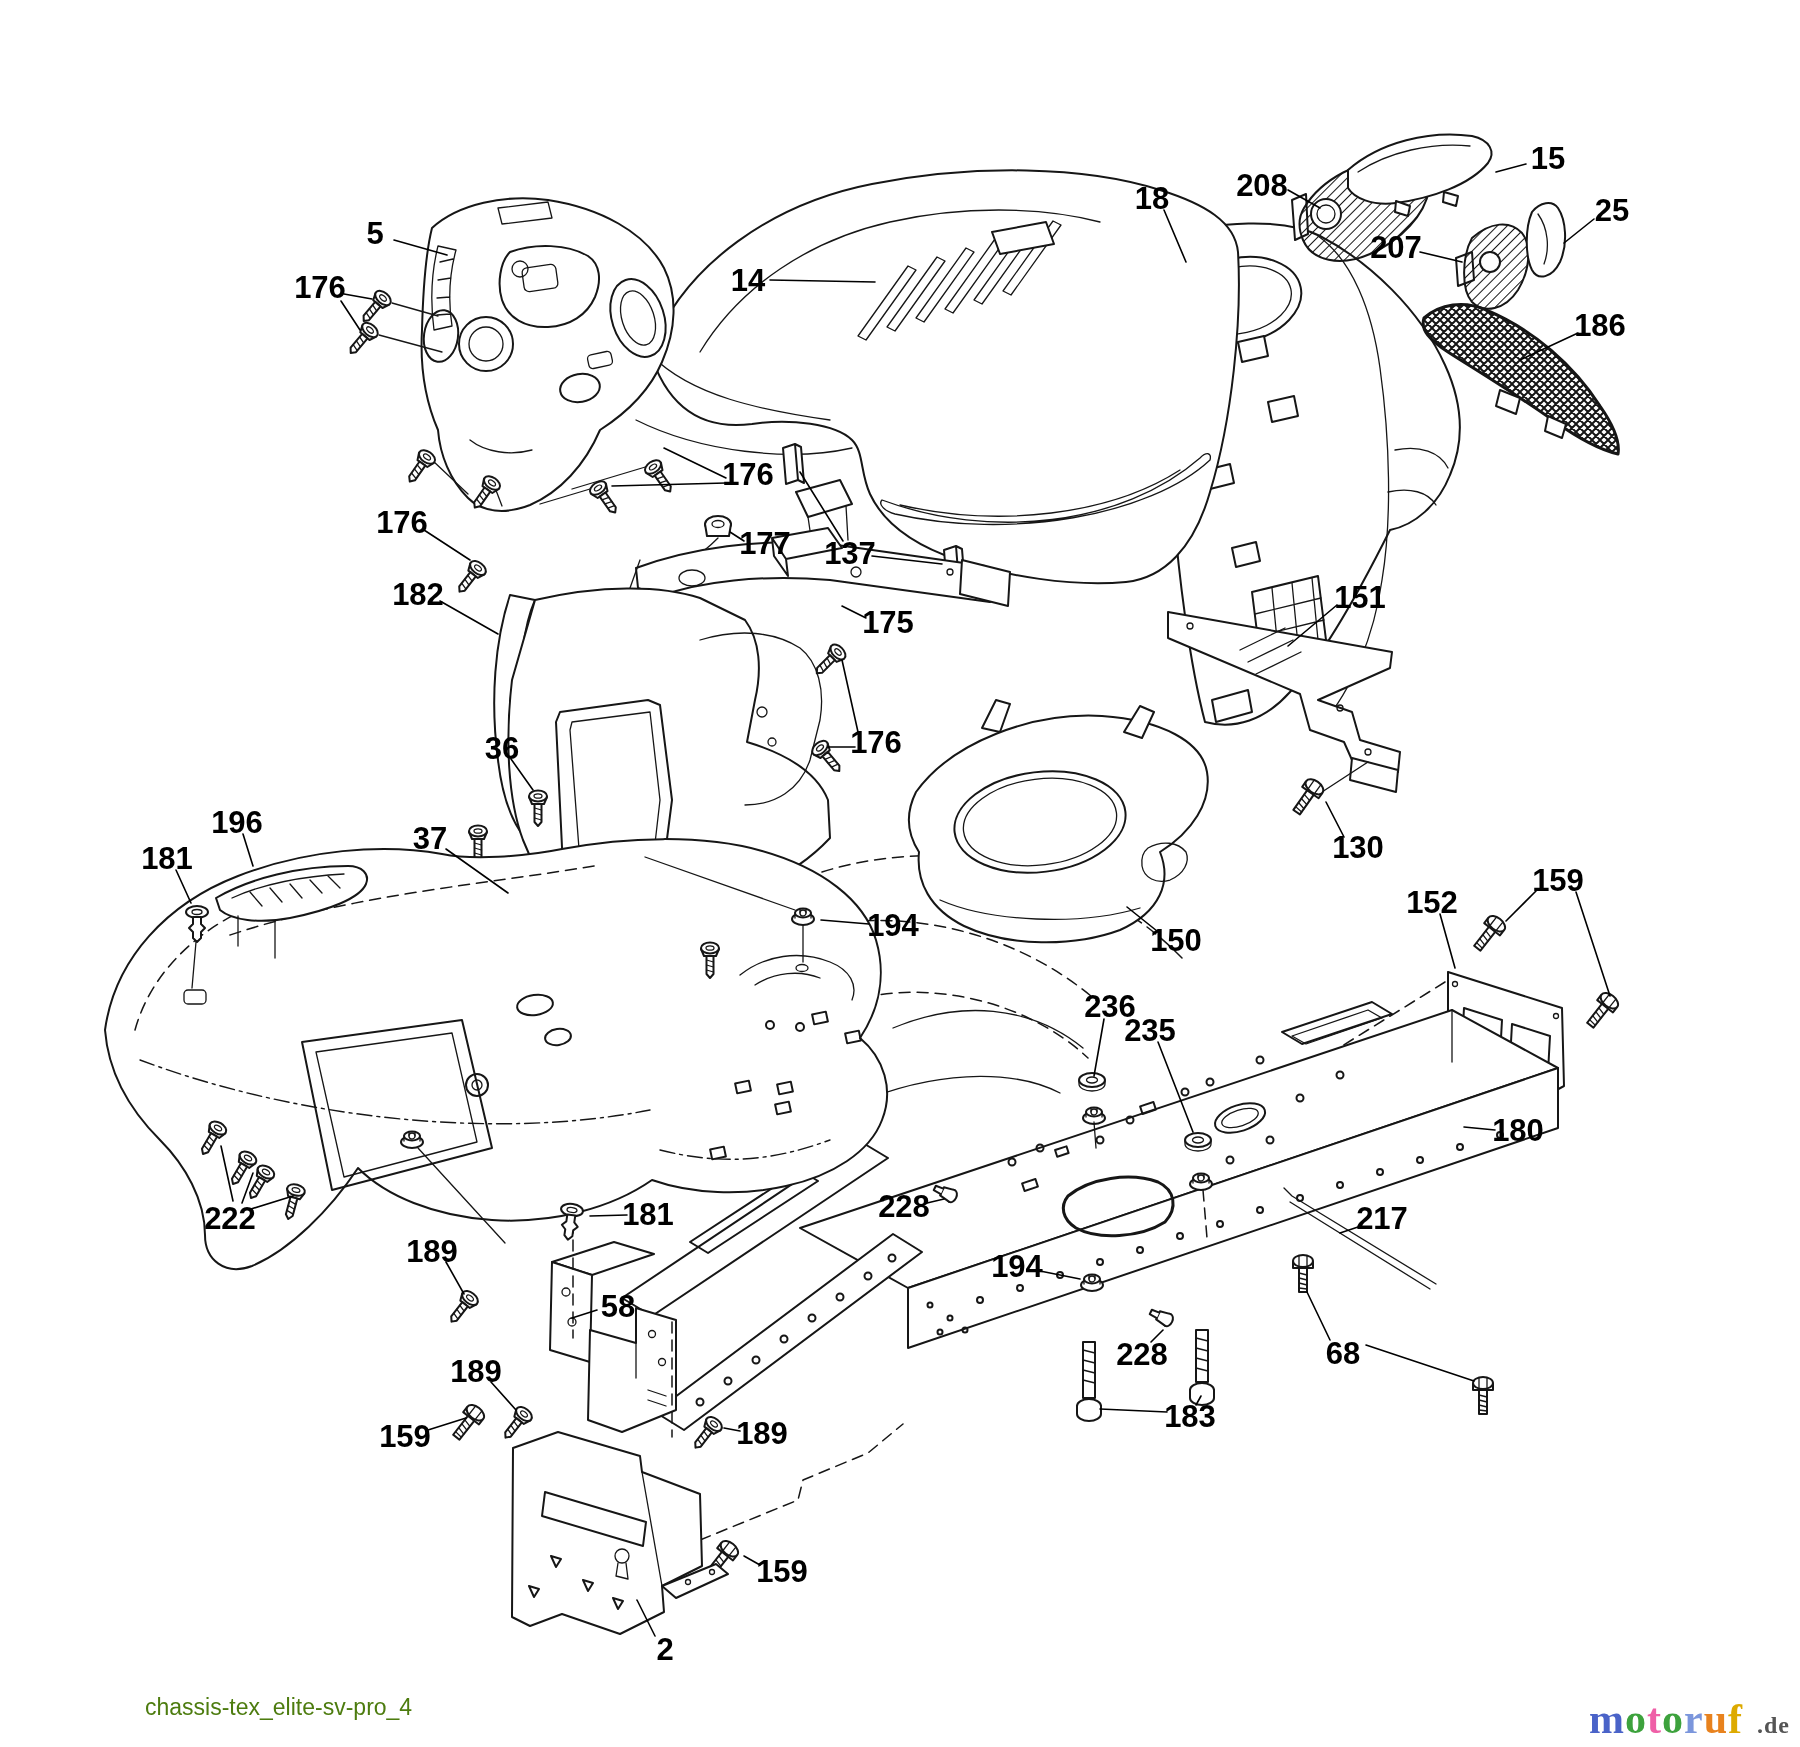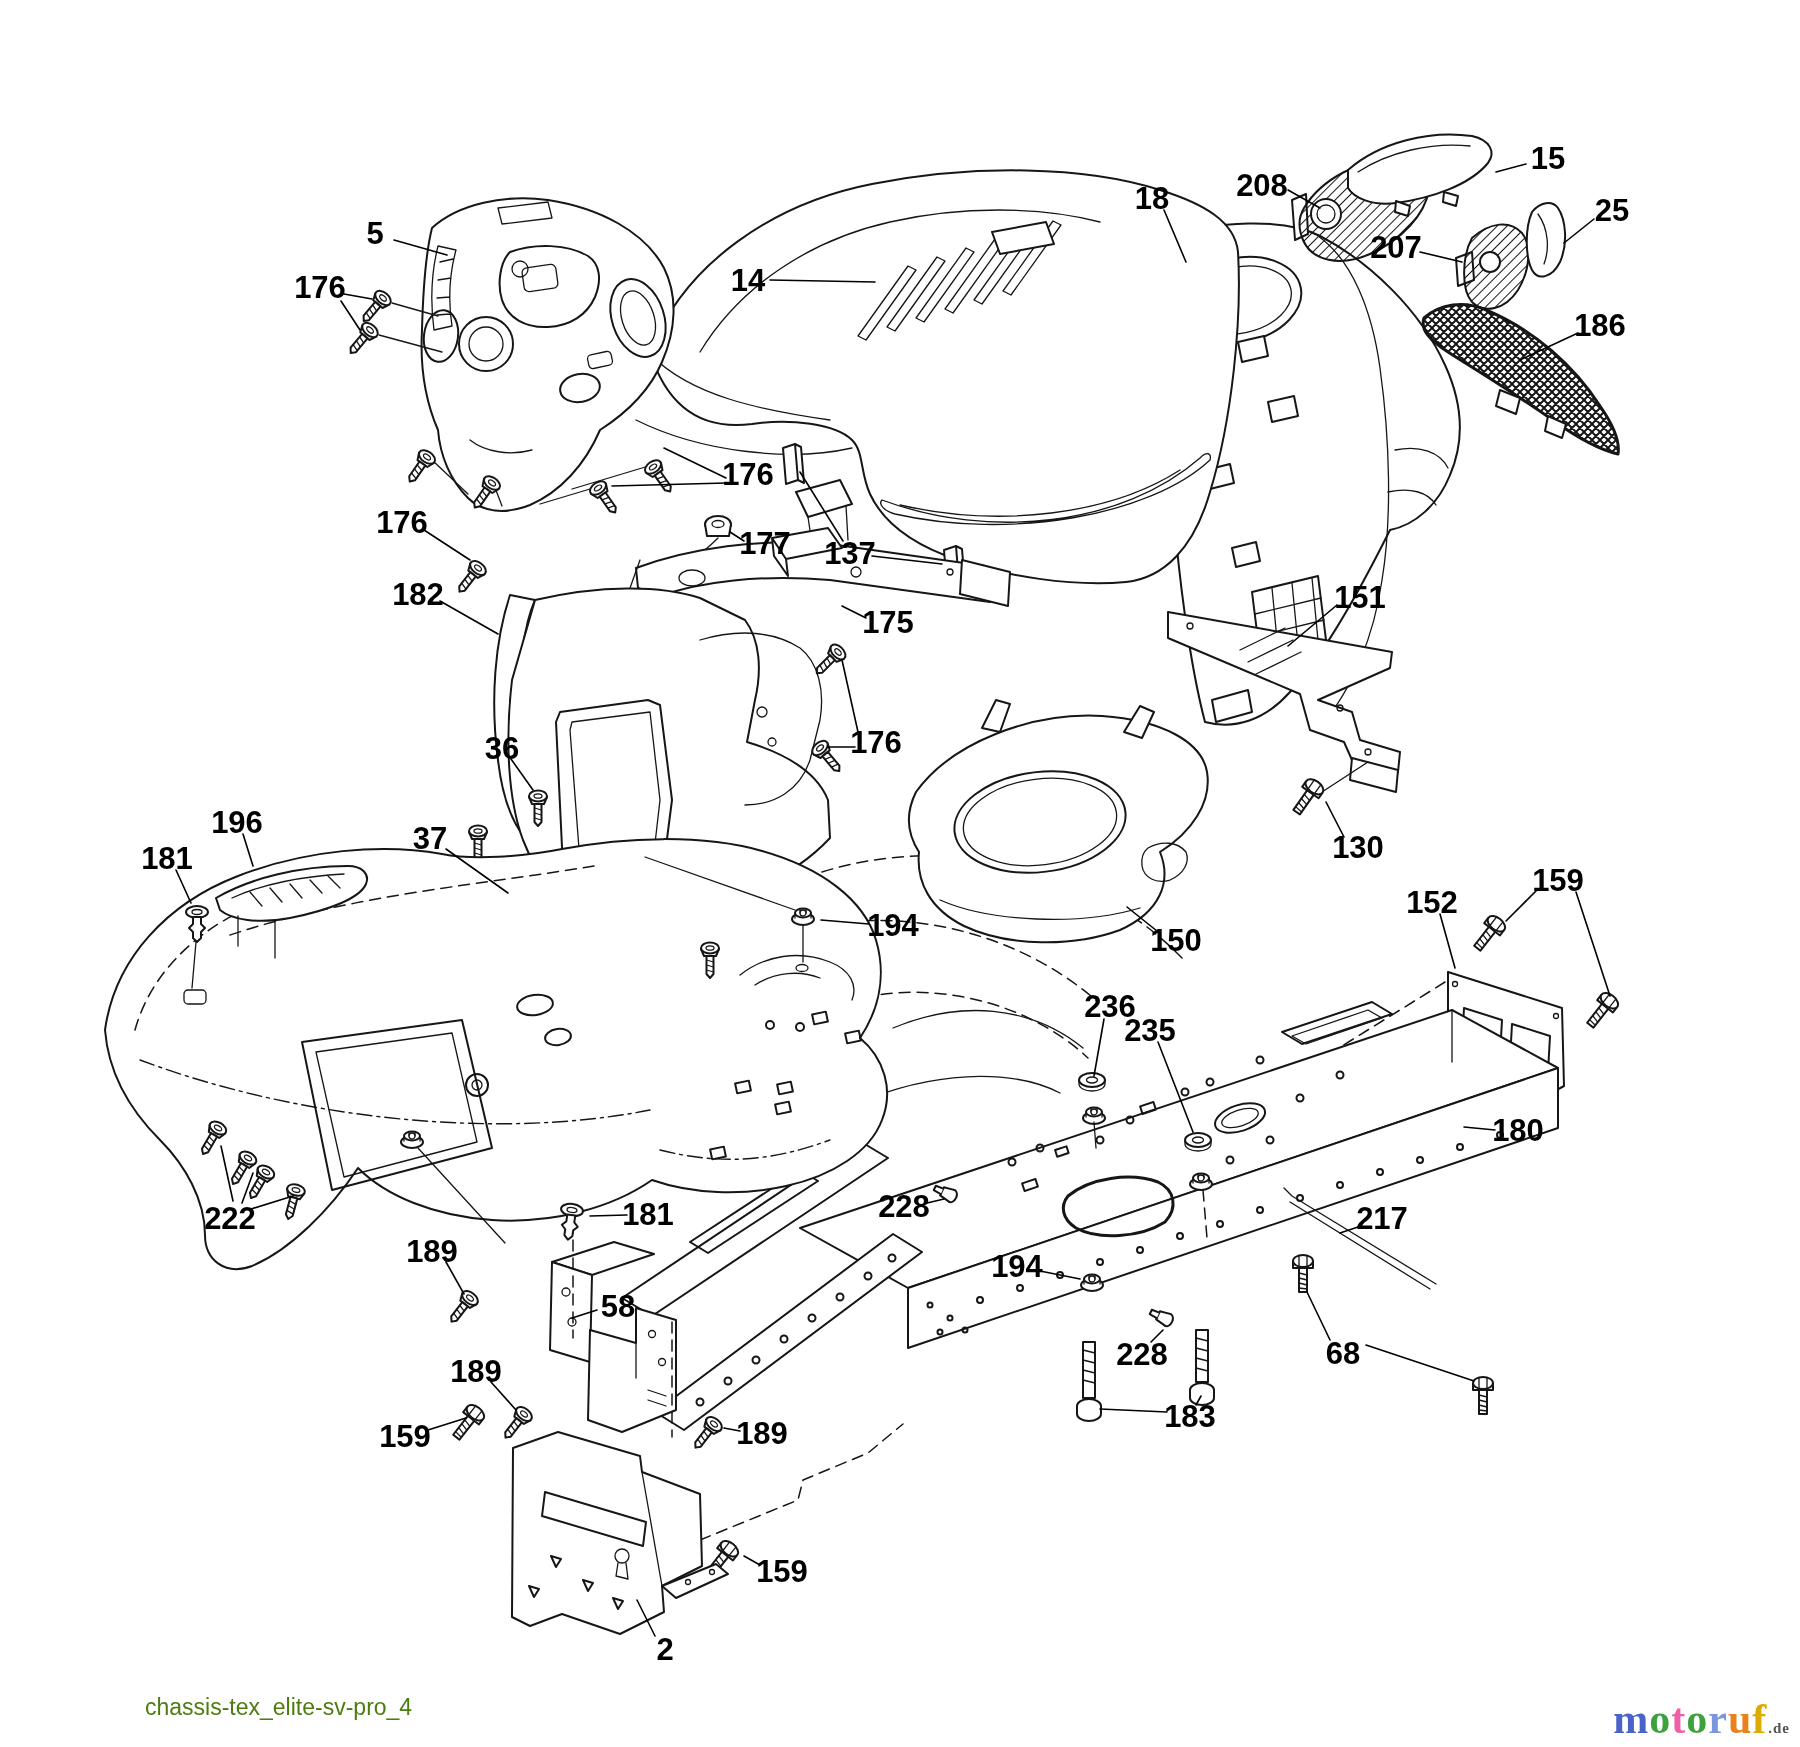--- a/index.html
+++ b/index.html
@@ -16,21 +16,21 @@
   #diagram .b3{stroke-width:3;}
   #diagram .dash{stroke-dasharray:11 7;stroke-width:1.5;}
   #diagram .ddot{stroke-dasharray:15 5 3 5;stroke-width:1.4;}
   #diagram .leader{stroke:#000;stroke-width:1.6;}
   #diagram text{stroke:none;fill:#000;font-family:"Liberation Sans",sans-serif;
         font-weight:bold;font-size:31px;text-anchor:middle;dominant-baseline:central;}
   .caption{position:absolute;left:145px;top:1694px;font-size:23px;color:#4d7c0f;
         font-family:"Liberation Sans",sans-serif;}
   .watermark{position:absolute;right:10px;bottom:4px;font-family:"Liberation Serif",serif;
         font-weight:bold;font-size:42px;letter-spacing:1px;}
-  .watermark .wm-suffix{font-size:15px;font-weight:bold;margin-left:1px;}
+  .watermark .wm-suffix{font-size:24px;font-weight:bold;margin-left:14px;}
 </style>
 </head>
 <body>
 
 <div class="page">
 
 <svg id="diagram" width="1800" height="1747" viewBox="0 0 1800 1747">
   <defs>
     <pattern id="hatch" width="7" height="7" patternUnits="userSpaceOnUse" patternTransform="rotate(45)">
       <line x1="0" y1="0" x2="0" y2="7" stroke="#555" stroke-width="1.1"></line>

